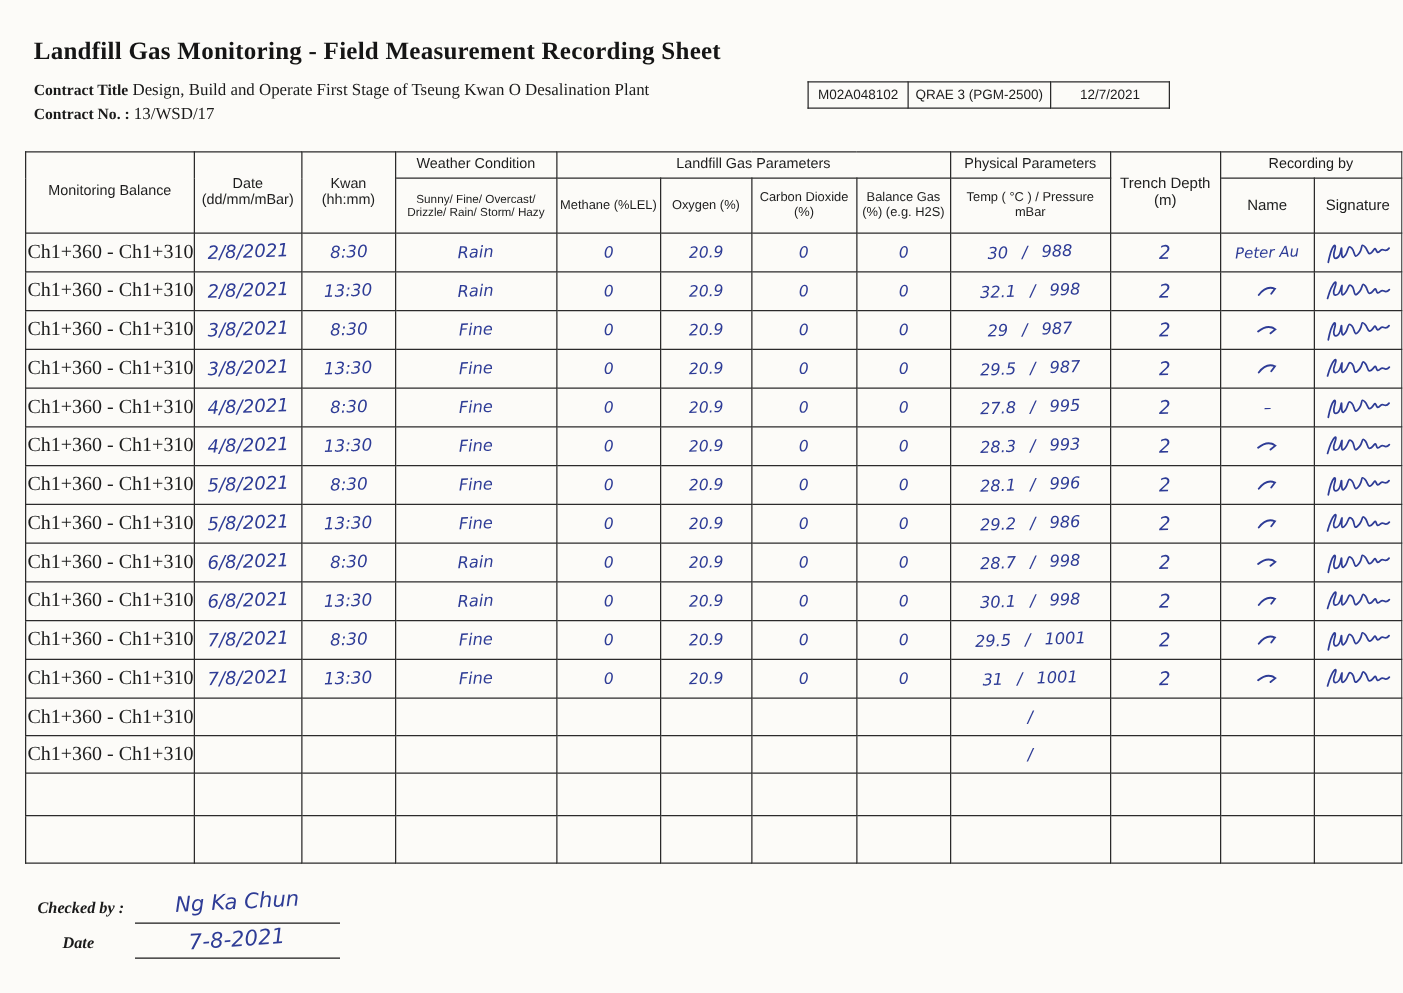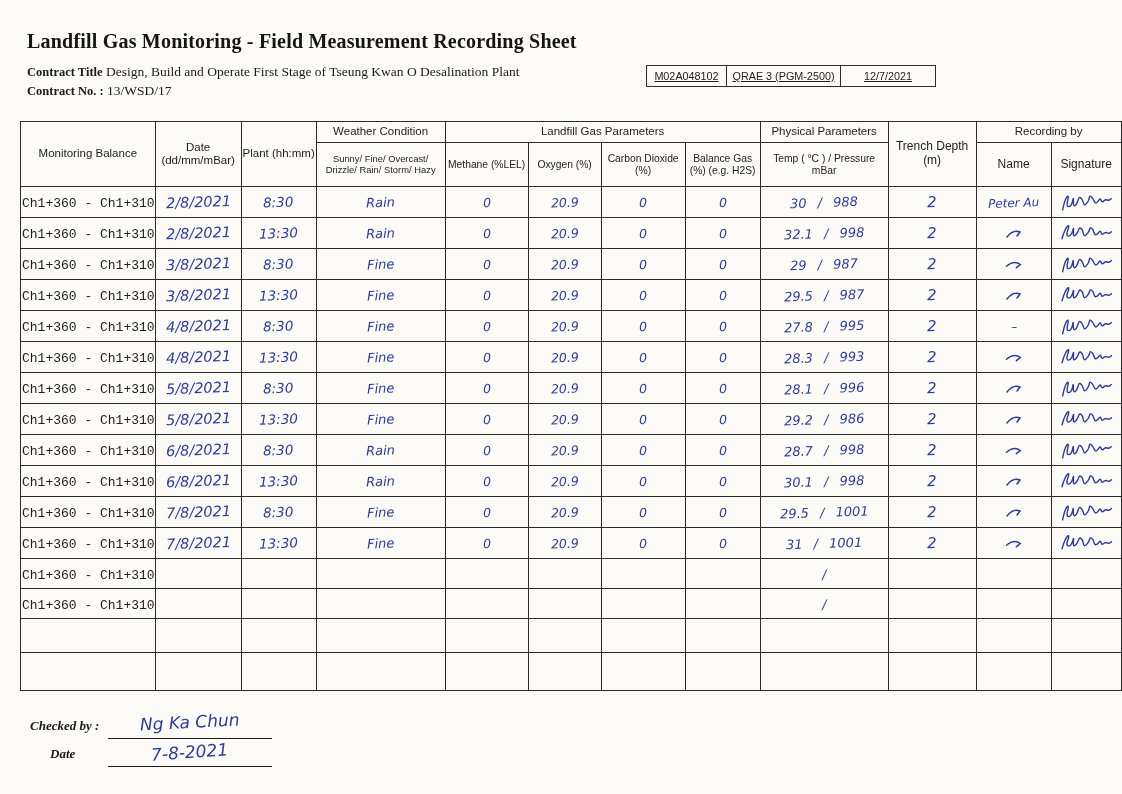--- a/index.html
+++ b/index.html
@@ -10,21 +10,21 @@
     font-weight:bold;font-size:20px;color:#151515;letter-spacing:.2px;}
   .contract-line{position:absolute;left:27px;font-family:"Liberation Serif",serif;
     font-size:13.5px;color:#1a1a1a;white-space:nowrap;}
   .contract-line .b{font-weight:bold;font-size:12.5px;}
   .ct{top:64px;} .cn{top:83px;}
 
   
   .equip{position:absolute;left:646px;top:65px;border-collapse:collapse;table-layout:fixed;}
   .equip th,.equip td{border:1.5px solid #2b2b2b;text-align:center;padding:0;color:#1d1d1d;}
   .equip th{font-family:"Liberation Serif",serif;font-weight:normal;font-size:12.5px;height:21px;}
-  .equip td{font-family:"Liberation Sans",sans-serif;font-size:10.8px;height:20px;text-decoration:underline;}
+  .equip td{font-family:"Liberation Sans",sans-serif;font-size:10.8px;height:20px;}
 
   
   .main{position:absolute;left:20px;top:121px;border-collapse:collapse;table-layout:fixed;}
   .main th,.main td{border:1.5px solid #2b2b2b;padding:0;vertical-align:middle;text-align:center;overflow:visible;}
   .main th{font-weight:normal;color:#1d1d1d;line-height:1.15;}
   .gh{font-size:11.5px;}
   .sh{font-size:10.3px;}
   .sh-weather{font-size:9.4px;}
   .sh-ms{font-size:12px;}
   .hrow1{height:21px;} .hrow2{height:44px;}
@@ -33,21 +33,21 @@
   
   .hw{font-family:"DejaVu Sans",sans-serif;font-style:italic;color:#2e3c96;
       display:inline-block;transform:rotate(-2deg);}
   .d{font-size:14.5px;}
   .t{font-size:13.5px;}
   .w{font-size:13px;}
   .n{font-size:12.5px;}
   .big{font-size:15px;}
   .tp{font-size:13px;word-spacing:7px;white-space:nowrap;}
   .nm{font-size:12px;}
-  .loc{font-family:Liberation Mono, monospace;font-style:normal;font-size:13px;
+  .loc{font-family:Liberation Serif, serif;font-style:normal;font-size:16px;
        color:#1d1d1d;display:inline-block;padding-left:1px;white-space:nowrap;}
   .sigsvg, .hooksvg{display:inline-block;vertical-align:middle;}
   tr:nth-child(even) .sigsvg{transform:rotate(3deg);}
   tr:nth-child(odd)  .sigsvg{transform:rotate(-2deg);}
   tr:nth-child(3n)   .hooksvg{transform:rotate(14deg);}
 
   
   .f-label{position:absolute;font-family:"Liberation Serif",serif;font-weight:bold;
     font-style:italic;font-size:13px;color:#1a1a1a;}
   .lbl-checked{left:30px;top:718px;}
@@ -99,21 +99,21 @@
       <col style="width:75px">
     <col style="width:128px">
       <col style="width:88px">
       <col style="width:75px">
       <col style="width:70px">
   </colgroup>
   <thead>
     <tr class="hrow1">
       <th class="gh" rowspan="2" data-name="header-monitoring-location">Monitoring Balance</th>
       <th class="gh" rowspan="2" data-name="header-date">Date (dd/mm/mBar)</th>
-      <th class="gh" rowspan="2" data-name="header-time">Plant (hh:mm)</th>
+      <th class="gh" rowspan="2" data-name="header-time">Kwan (hh:mm)</th>
       <th class="gh" data-name="header-weather-condition">Weather Condition</th>
       <th class="gh" colspan="4" data-name="header-landfill-gas-parameters">Landfill Gas Parameters</th>
       <th class="gh" data-name="header-physical-parameters">Physical Parameters</th>
       <th class="sh-ms" rowspan="2" data-name="header-trench-depth">Trench Depth (m)</th>
       <th class="gh" colspan="2" data-name="header-measured-by">Recording by</th>
     </tr>
     <tr class="hrow2">
       <th class="sh-weather" data-name="header-weather-options">Sunny/ Fine/ Overcast/ Drizzle/ Rain/ Storm/ Hazy</th>
       <th class="sh" data-name="header-methane">Methane (%LEL)</th>
       <th class="sh" data-name="header-oxygen">Oxygen (%)</th>

